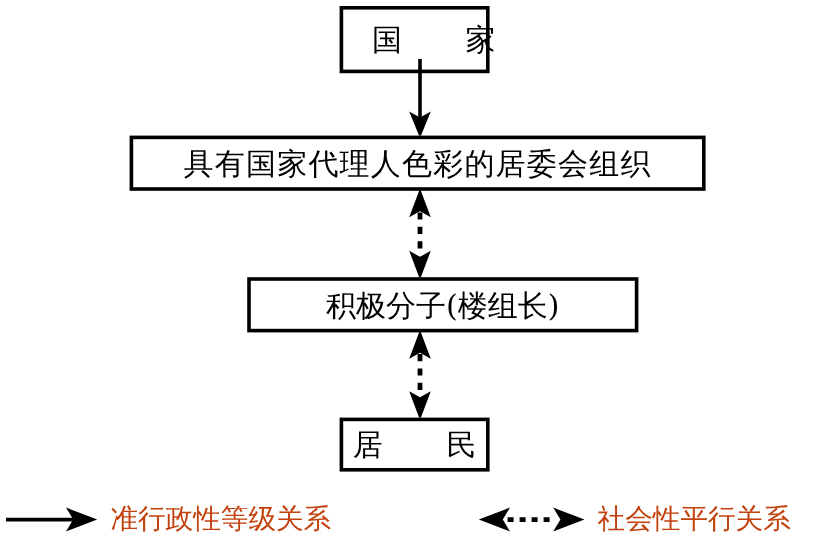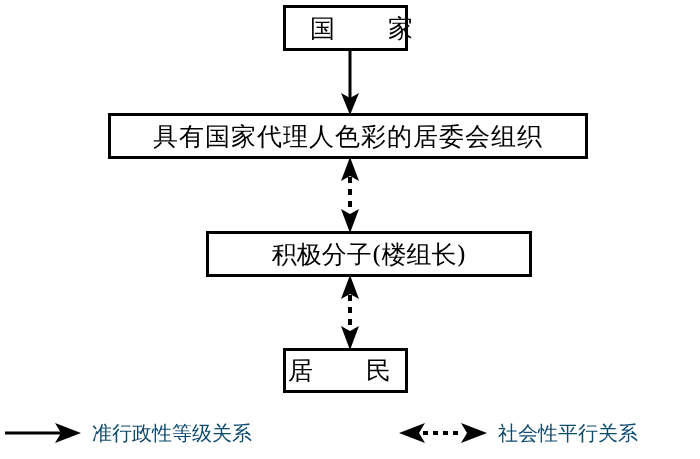--- a/index.html
+++ b/index.html
@@ -35,21 +35,21 @@
     font-family: "DejaVu Serif", "Liberation Serif", serif;
     font-size: 25px;
     line-height: 1;
     color: #000000;
   }
   
   #node-state {
     left: 283px;
     top: 5px;
     width: 125px;
-    height: 46px;
+    height: 56px;
     padding-left: 32px;
   }
   #node-state .node-label { letter-spacing: 14px; text-indent: 14px; }
 
   #node-committee {
     left: 108px;
     top: 113px;
     width: 480px;
     height: 46px;
   }
@@ -61,21 +61,20 @@
     width: 326px;
     height: 46px;
   }
   #node-activists .node-label { letter-spacing: 0px; }
 
   #node-residents {
     left: 283px;
     top: 348px;
     width: 125px;
     height: 45px;
-    justify-content: flex-end;
   }
   #node-residents .node-label { letter-spacing: 14px; text-indent: 14px; }
 
   
   .connector {
     position: absolute;
   }
   #edge-state-committee {
     left: 325px;
     top: 49px;
@@ -108,23 +107,23 @@
     display: flex;
     align-items: center;
   }
   #legend-hierarchical { left: 5px; top: 6px; }
   #legend-parallel { left: 399px; top: 6px; text-align: center; }
   .legend-glyph {
     display: block;
   }
   .legend-text {
     font-family: "DejaVu Serif", "Liberation Serif", serif;
-    font-size: 20px;
+    font-size: 23px;
     line-height: 1;
-    color: #0c4a6e;
+    color: #c2410c;
     margin-left: 11px;
     white-space: nowrap;
   }
 </style>
 </head>
 <body>
 
 <div id="canvas">
 
   <div class="node" id="node-state">

